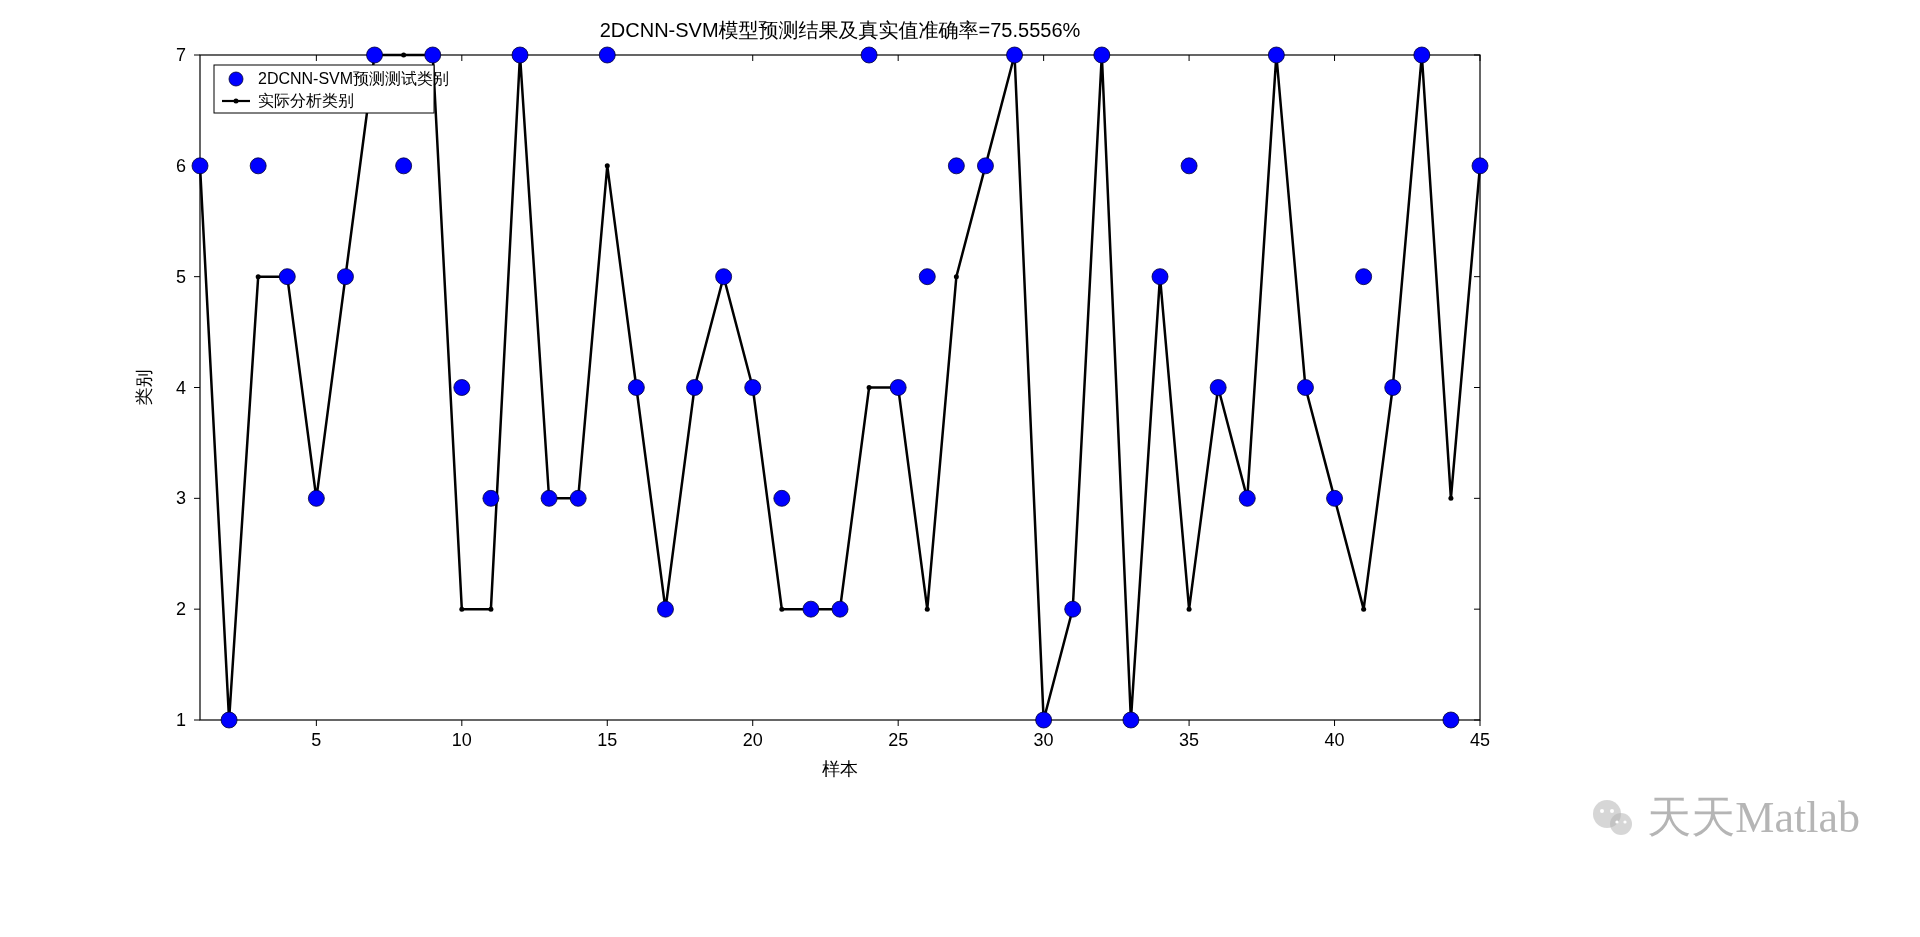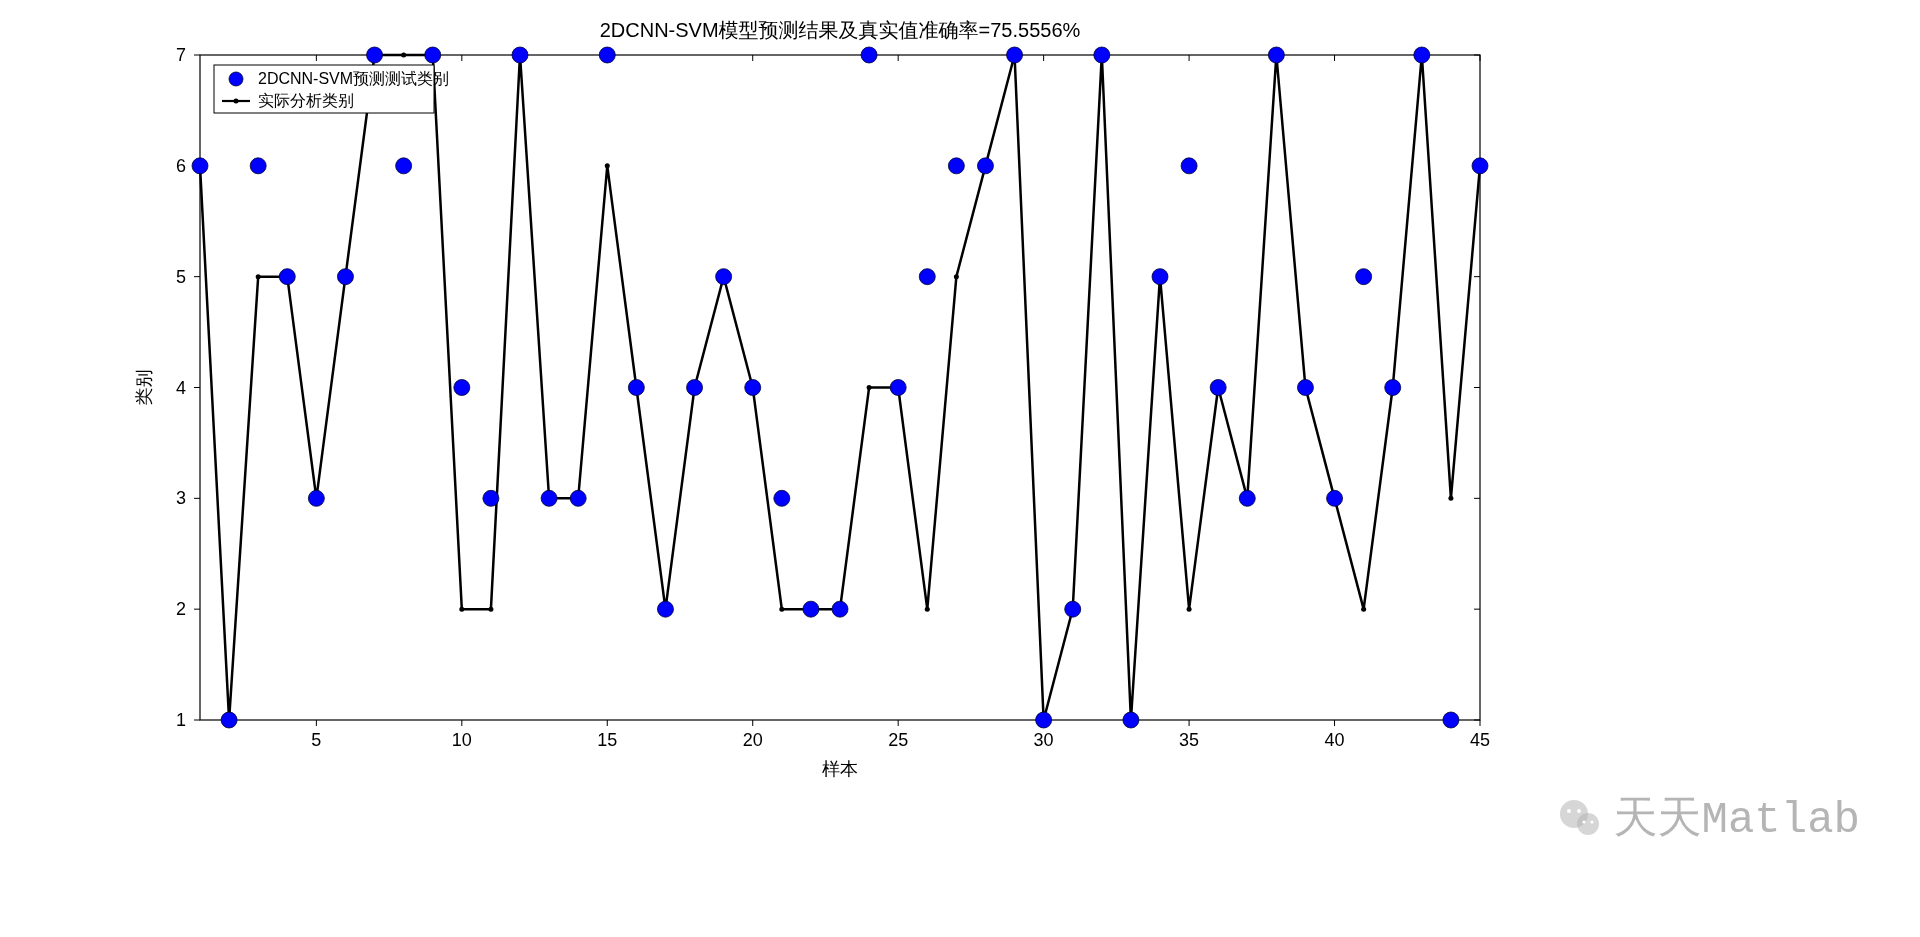--- a/index.html
+++ b/index.html
@@ -37,21 +37,21 @@
   .legend-text {
     font-size: 16px;
     fill: #000;
   }
   .watermark {
     position: absolute;
     right: 60px;
     bottom: 90px;
     font-size: 44px;
     color: rgba(120, 120, 120, 0.55);
-    font-family: Liberation Mono, monospace;
+    font-family: Liberation Serif, serif;
     display: flex;
     align-items: center;
     gap: 10px;
     pointer-events: none;
   }
   .watermark svg {
     opacity: 0.55;
   }
 </style>
 </head>

